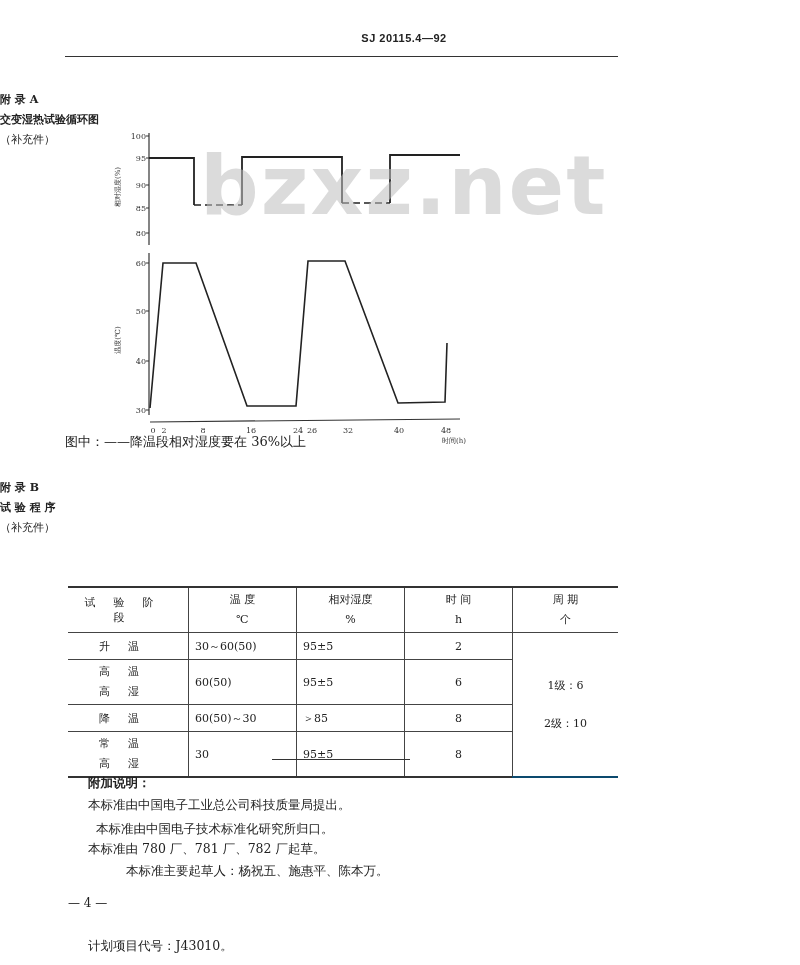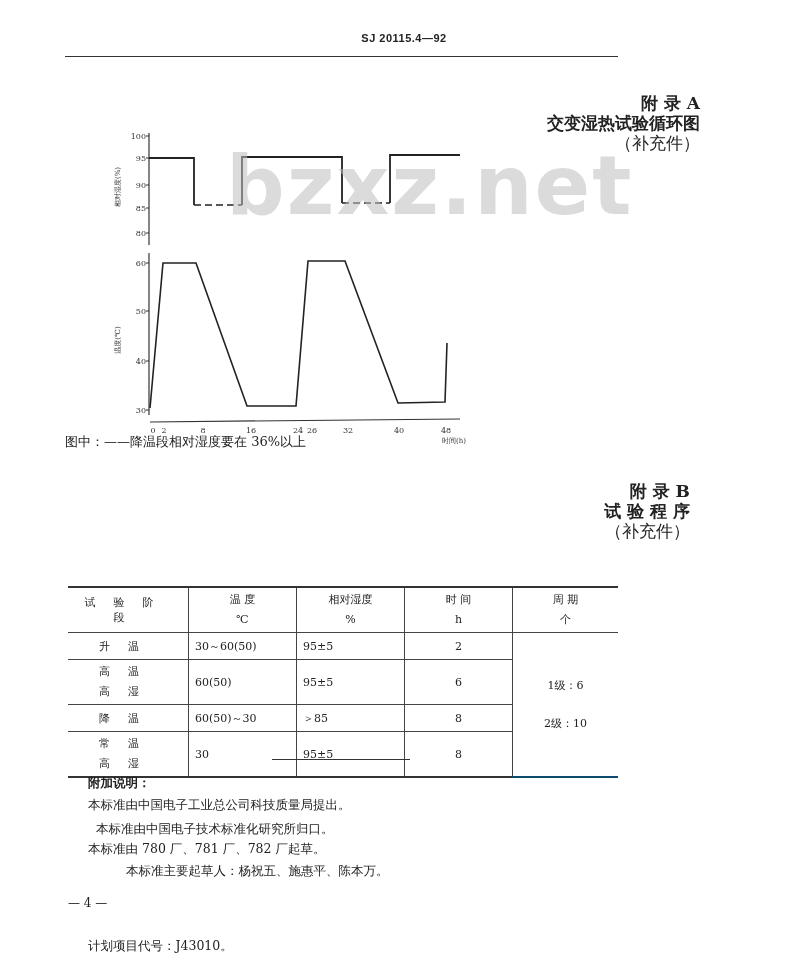--- a/index.html
+++ b/index.html
@@ -2,24 +2,24 @@
 <html><head>
 <meta charset="utf-8">
 <style>
   html, body { margin:0; padding:0; background:#fff; }
   body { width:800px; height:965px; position:relative; overflow:hidden;
          font-family:"DejaVu Serif", serif; color:#222; }
   .abs { position:absolute; }
   .hdr { top:32px; left:4px; width:800px; text-align:center; font-family:"Liberation Sans", sans-serif;
          font-size:11px; font-weight:bold; letter-spacing:0.5px; }
   .hrule { top:56px; left:65px; width:553px; height:0; border-top:1.5px solid #333; }
-  .ttl { left:0; width:700px; text-align:right; font-size:17px; }
+  .ttl { left:0; width:700px; text-align:left; font-size:11px; }
   .bold { font-weight:bold; }
   .watermark { top:138px; left:200px; font-family:"DejaVu Sans", sans-serif; font-weight:bold;
-               font-size:82px; color:rgba(190,190,190,0.55); letter-spacing:2px;margin-left:26px; }
+               font-size:82px; color:rgba(190,190,190,0.55); letter-spacing:2px; }
   svg text { font-family:"DejaVu Serif", serif; fill:#333; }
   .note { top:433px; left:65px; font-size:13px; }
   table.proc { position:absolute; top:548px; left:68px; width:550px; border-collapse:collapse;
                font-size:11px;margin-top:38px; }
   table.proc td { border-left:1px solid #444; border-top:1px solid #444; padding:2px 6px; height:22px; }
   table.proc tr:first-child td { border-top:2px solid #333; }
   table.proc td:first-child { border-left:none; text-align:center; letter-spacing:18px; }
   table.proc tr.last td { border-bottom:2px solid #333; }
   .c { text-align:center; }
   .split { display:flex; flex-direction:column; line-height:20px; }

